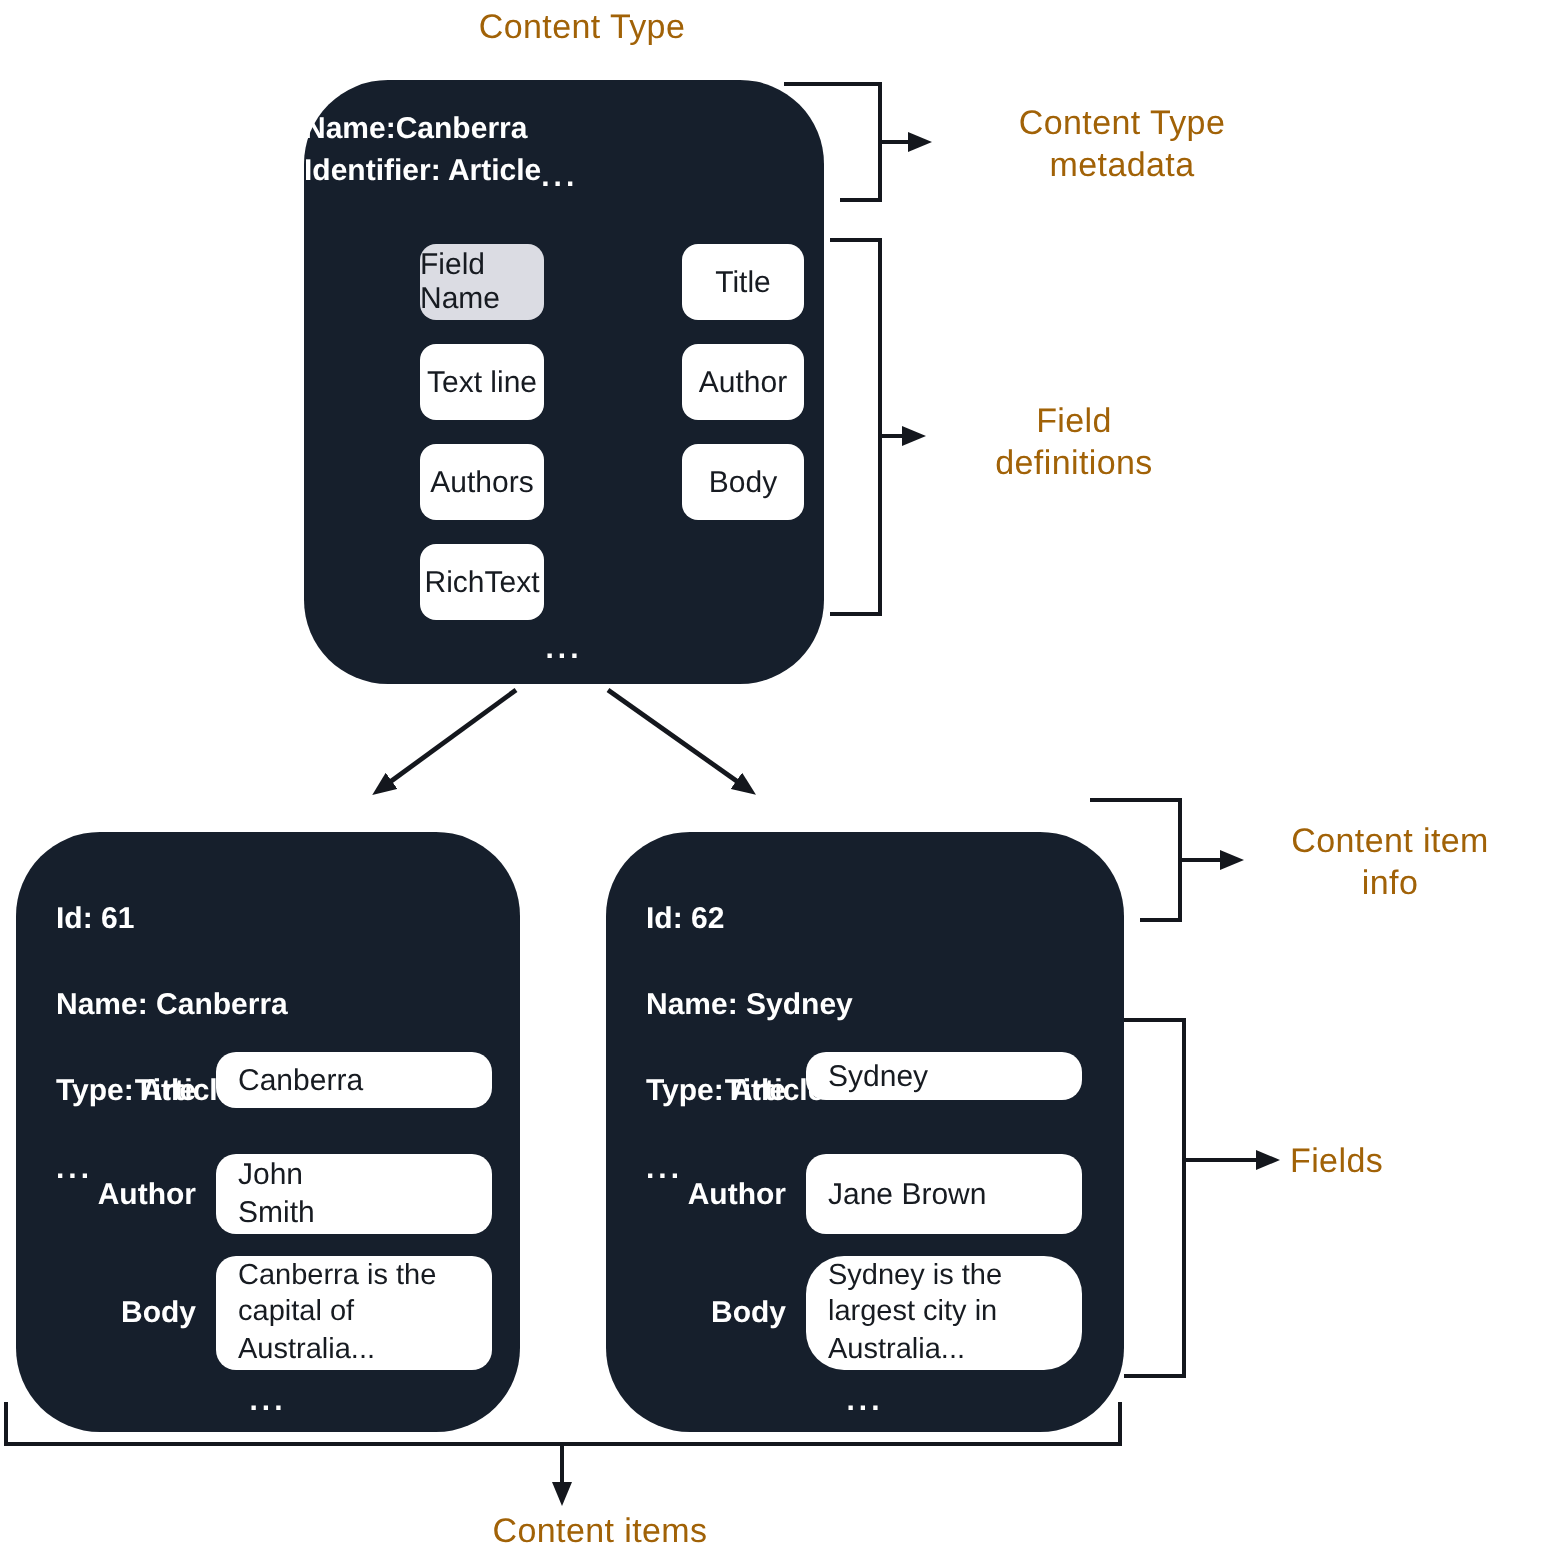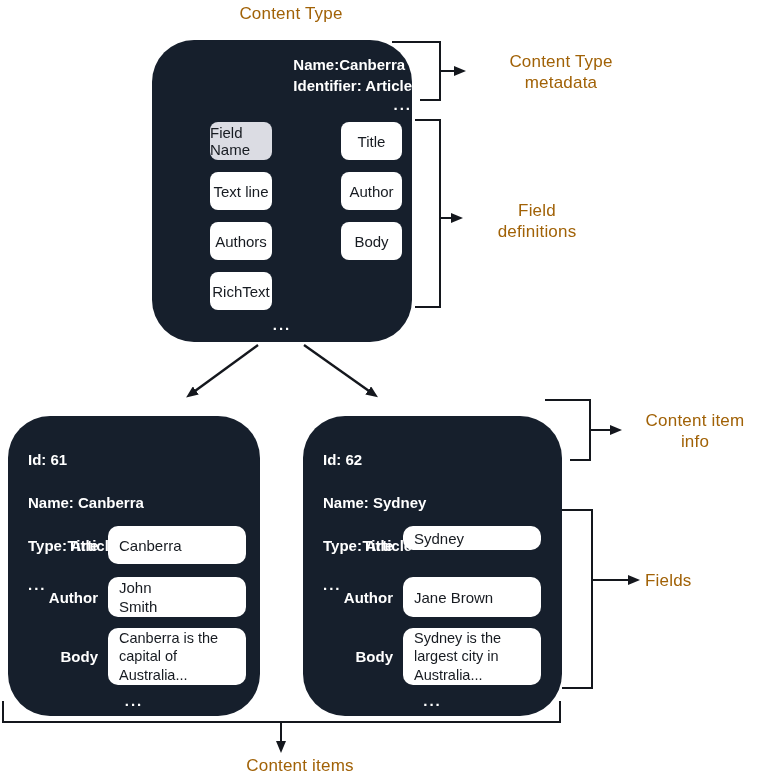--- a/index.html
+++ b/index.html
@@ -10,21 +10,21 @@
   .overlay{position:absolute;left:0;top:0;pointer-events:none;}
   .annot{
     position:absolute;text-align:center;font-size:17px;line-height:21px;
     color:#a16207;letter-spacing:.2px;white-space:pre-line;
   }
   .darkbox{
     position:absolute;background:#161f2c;border-radius:42px;color:#ffffff;
   }
   
   .typebox{left:152px;top:40px;width:260px;height:302px;}
-  .meta{position:absolute;top:14px;left:0;width:100%;display:flex;flex-direction:column;align-items:flex-end;}
+  .meta{position:absolute;top:14px;left:0;width:100%;display:flex;flex-direction:row;align-items:flex-end;}
   .meta-lines{font-size:15px;font-weight:700;line-height:21px;text-align:left;}
   .dots{font-size:15px;font-weight:700;letter-spacing:2px;line-height:14px;text-align:center;}
   .meta .dots{margin-top:2px;}
   .fieldgrid{
     position:absolute;left:10px;top:82px;
     display:grid;grid-template-columns:110px 109px;column-gap:21px;row-gap:12px;
   }
   .tcell{
     height:38px;background:#ffffff;border-radius:8px;color:#171b21;
     display:flex;align-items:center;justify-content:center;font-size:15px;margin-left:48px;
@@ -83,21 +83,21 @@
 
   <div class="darkbox itembox left">
     <div class="iteminfo">
       <div>Id: 61</div>
       <div>Name: Canberra</div>
       <div>Type: Article</div>
       <div class="dots" style="text-align:left;">...</div>
     </div>
     <div class="frow r1">
       <div class="flabel">Title</div>
-      <div class="fvalue" style="height:38px;">Canberra</div>
+      <div class="fvalue" style="height:28px;">Canberra</div>
     </div>
     <div class="frow r2">
       <div class="flabel">Author</div>
       <div class="fvalue" style="height:40px;">John
 Smith</div>
     </div>
     <div class="frow r3">
       <div class="flabel">Body</div>
       <div class="fvalue" style="height:57px;">Canberra is the
 capital of
@@ -116,21 +116,21 @@
     <div class="frow r1">
       <div class="flabel">Title</div>
       <div class="fvalue" style="height:24px;">Sydney</div>
     </div>
     <div class="frow r2">
       <div class="flabel">Author</div>
       <div class="fvalue" style="height:40px;">Jane Brown</div>
     </div>
     <div class="frow r3">
       <div class="flabel">Body</div>
-      <div class="fvalue" style="height:57px;">Sydney is the
+      <div class="fvalue" style="height:57px;border-radius:19px;">Sydney is the
 largest city in
 Australia...</div>
     </div>
     <div class="dots boxdots" style="bottom:8px;">...</div>
   </div>
 
   <div class="annot" style="left:461px;top:51px;width:200px;">Content Type
 metadata</div>
   <div class="annot" style="left:437px;top:200px;width:200px;">Field
 definitions</div>

